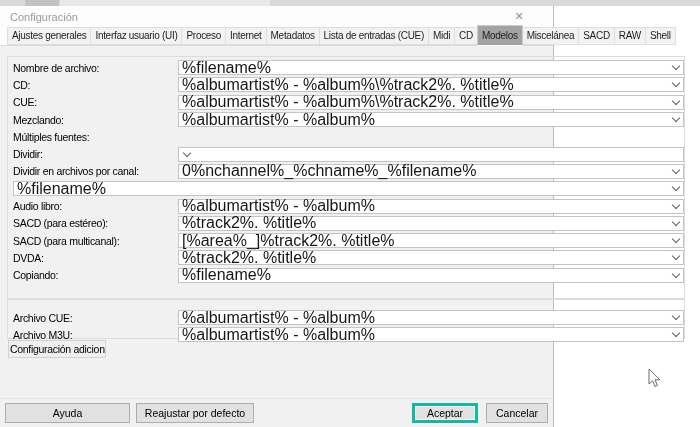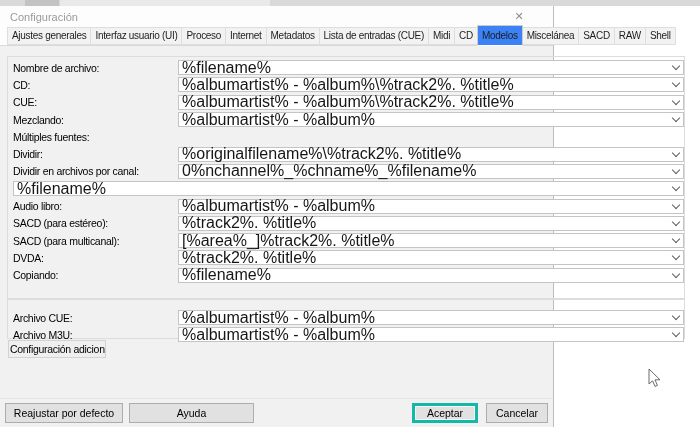--- a/index.html
+++ b/index.html
@@ -26,21 +26,21 @@
     position:absolute; left:0; top:22px; width:100%; height:18px; background:#fdfdfd;
     display:flex; align-items:flex-end; padding-left:7px; box-sizing:border-box;
     border-bottom:1px solid #d9d9d9;
   }
   .tab {
     font-size:10px; letter-spacing:-0.3px; color:#1d1d1d; line-height:12px;
     background:#f2f2f2; border:1px solid #dedede; padding:2px 4px;
     margin-right:-1px; white-space:nowrap; position:relative;
   }
   .tab.selected {
-    background:#3b82f6; border-color:#cccccc; z-index:2;
+    background:#a3a3a3; border-color:#cccccc; z-index:2;
     margin-bottom:-1px; padding-top:4px; padding-bottom:3px; border-bottom:1px solid #ffffff;
   }
 
   .group {
     position:absolute; left:7px; width:678px; border:1px solid #dcdcdc;
     box-sizing:border-box; padding-top:2px; background:transparent;
   }
   .group.g1 { top:50px; height:243px; }
   .group.g2 { top:293px; height:40px; padding-top:9px; }
 
@@ -148,21 +148,20 @@
           <span class="combo-value">%albumartist% - %album%</span>
           <span class="chevron"></span>
         </div>
       </div>
       <div class="field-row">
         <div class="field-label">Múltiples fuentes:</div>
       </div>
       <div class="field-row">
         <div class="field-label">Dividir:</div>
         <div class="combo">
-          <span class="combo-value">%originalfilename%\%track2%. %title%</span>
           <span class="chevron"></span>
         </div>
       </div>
       <div class="field-row">
         <div class="field-label">Dividir en archivos por canal:</div>
         <div class="combo">
           <span class="combo-value">0%nchannel%_%chname%_%filename%</span>
           <span class="chevron"></span>
         </div>
       </div>
@@ -223,22 +222,22 @@
           <span class="chevron"></span>
         </div>
       </div>
     </div>
 
   <button class="add-btn">Configuración adicional</button>
 
   <div class="footer-sep"></div>
   <div class="footer">
     <div class="footer-left">
+      <button id="btn-help" class="win">Ayuda</button>
       <button id="btn-reset" class="win">Reajustar por defecto</button>
-      <button id="btn-help" class="win">Ayuda</button>
     </div>
     <div class="footer-right">
       <button id="btn-ok" class="win">Aceptar</button>
       <button id="btn-cancel" class="win">Cancelar</button>
     </div>
   </div>
 </div>
 
 <svg class="cursor" width="16" height="22" viewBox="0 0 16 22">
   <path d="M2 1 L2 16 L5.6 12.8 L8 18.5 L10.4 17.4 L8 11.8 L13 11.8 Z" fill="#ffffff" stroke="#6a6a6a" stroke-width="1"></path>

